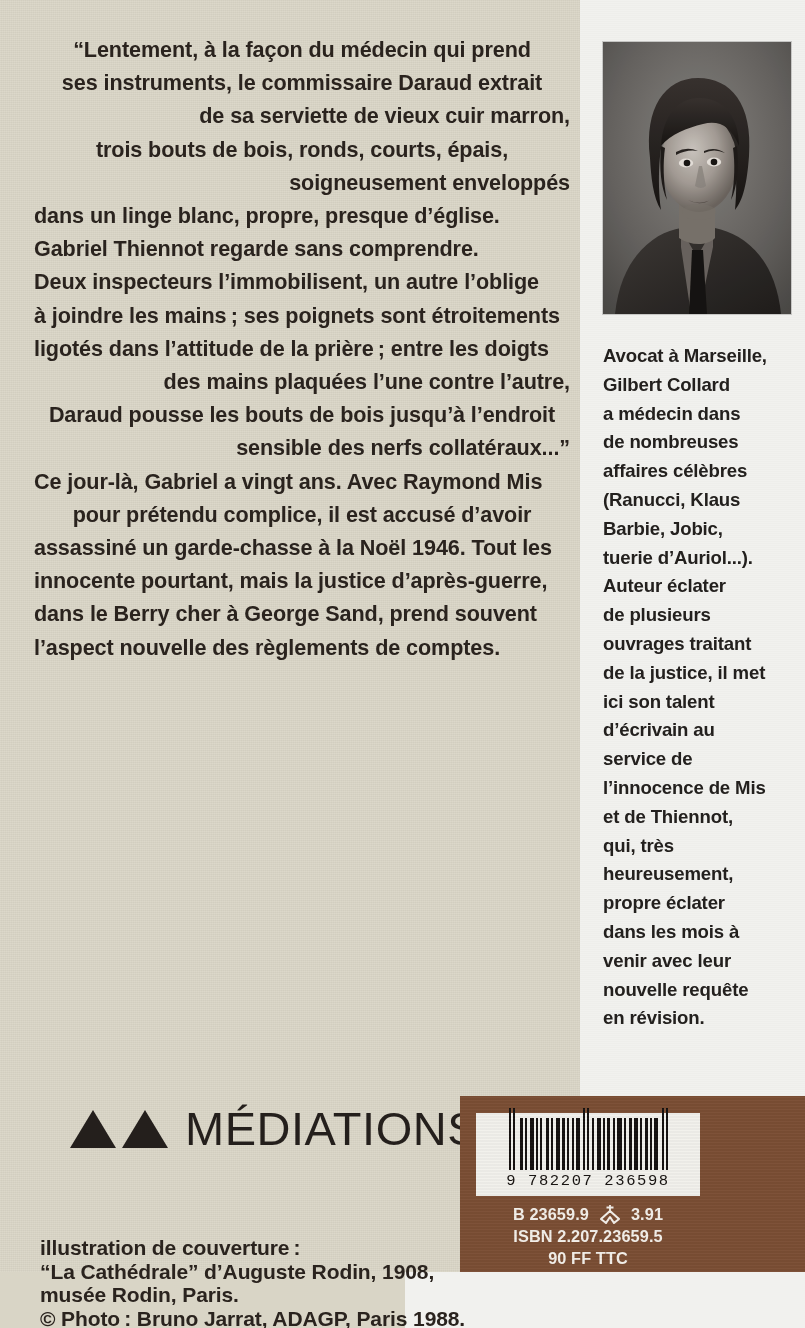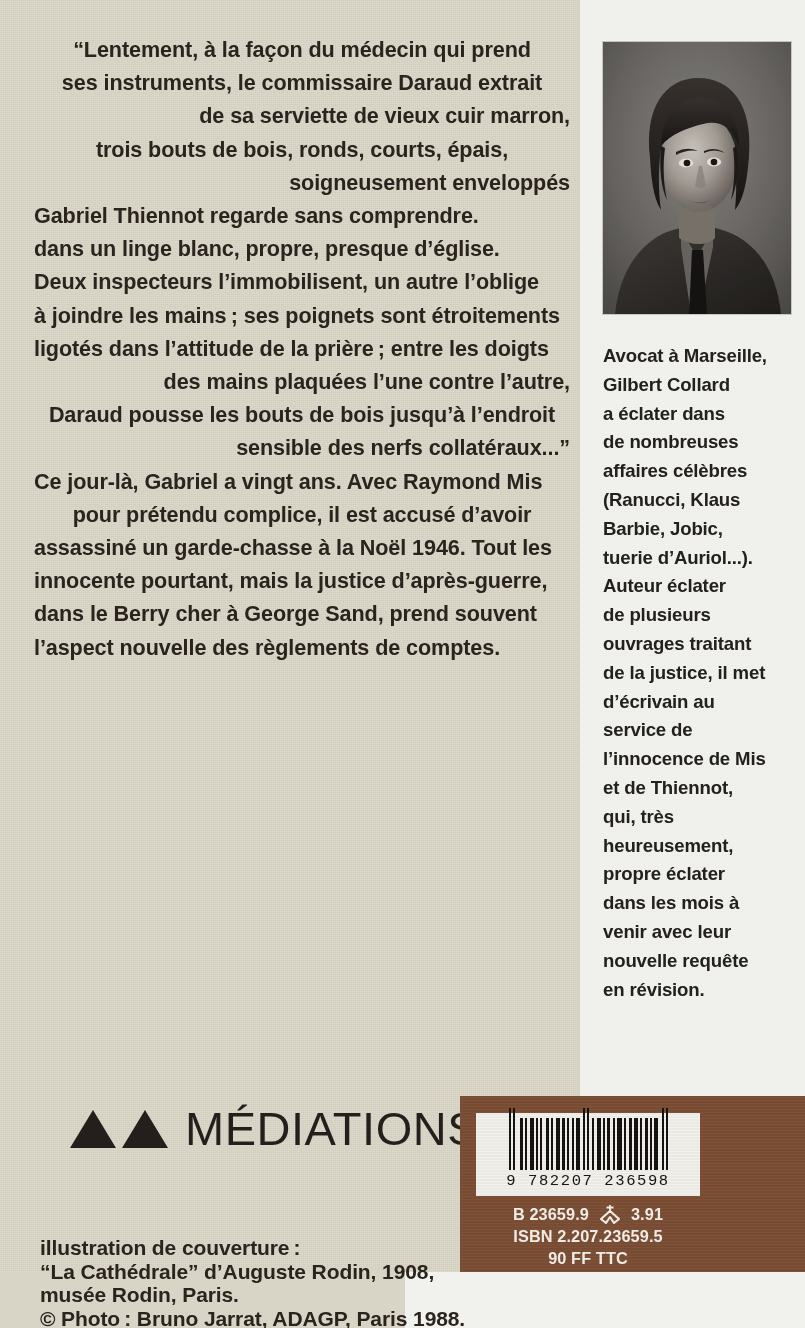--- a/index.html
+++ b/index.html
@@ -227,22 +227,22 @@
   <div class="panel-right"></div>
   <div class="panel-bottom-strip"></div>
   <div class="panel-bottom-white"></div>
 
   <div class="main-text">
     <span class="ln ca">“Lentement, à la façon du médecin qui prend</span>
     <span class="ln ca">ses instruments, le commissaire Daraud extrait</span>
     <span class="ln ra">de sa serviette de vieux cuir marron,</span>
     <span class="ln ca">trois bouts de bois, ronds, courts, épais,</span>
     <span class="ln ra">soigneusement enveloppés</span>
+    <span class="ln la">dans un linge blanc, propre, presque d’église.</span>
     <span class="ln la">Gabriel Thiennot regarde sans comprendre.</span>
-    <span class="ln la">dans un linge blanc, propre, presque d’église.</span>
     <span class="ln la">Deux inspecteurs l’immobilisent, un autre l’oblige</span>
     <span class="ln la">à joindre les mains ; ses poignets sont étroitements</span>
     <span class="ln la">ligotés dans l’attitude de la prière ; entre les doigts</span>
     <span class="ln ra">des mains plaquées l’une contre l’autre,</span>
     <span class="ln ca">Daraud pousse les bouts de bois jusqu’à l’endroit</span>
     <span class="ln ra">sensible des nerfs collatéraux...”</span>
     <span class="ln la">Ce jour-là, Gabriel a vingt ans. Avec Raymond Mis</span>
     <span class="ln ca">pour prétendu complice, il est accusé d’avoir</span>
     <span class="ln la">assassiné un garde-chasse à la Noël 1946. Tout les</span>
     <span class="ln la">innocente pourtant, mais la justice d’après-guerre,</span>
@@ -304,30 +304,31 @@
 
       <ellipse cx="96" cy="170" rx="17" ry="8" fill="#7e7770" opacity=".55"></ellipse>
 
       <rect x="0" y="0" width="188" height="272" fill="#000" opacity=".05"></rect>
     </svg>
   </div>
 
   <div class="author-bio">
     <span class="ln">Avocat à Marseille,</span>
     <span class="ln">Gilbert Collard</span>
-    <span class="ln">a éclater dans</span>
+    <span class="ln">a médecin dans</span>
     <span class="ln">de nombreuses</span>
     <span class="ln">affaires célèbres</span>
     <span class="ln">(Ranucci, Klaus</span>
     <span class="ln">Barbie, Jobic,</span>
     <span class="ln">tuerie d’Auriol...).</span>
     <span class="ln">Auteur éclater</span>
     <span class="ln">de plusieurs</span>
     <span class="ln">ouvrages traitant</span>
     <span class="ln">de la justice, il met</span>
+    <span class="ln">ici son talent</span>
     <span class="ln">d’écrivain au</span>
     <span class="ln">service de</span>
     <span class="ln">l’innocence de Mis</span>
     <span class="ln">et de Thiennot,</span>
     <span class="ln">qui, très</span>
     <span class="ln">heureusement,</span>
     <span class="ln">propre éclater</span>
     <span class="ln">dans les mois à</span>
     <span class="ln">venir avec leur</span>
     <span class="ln">nouvelle requête</span>

